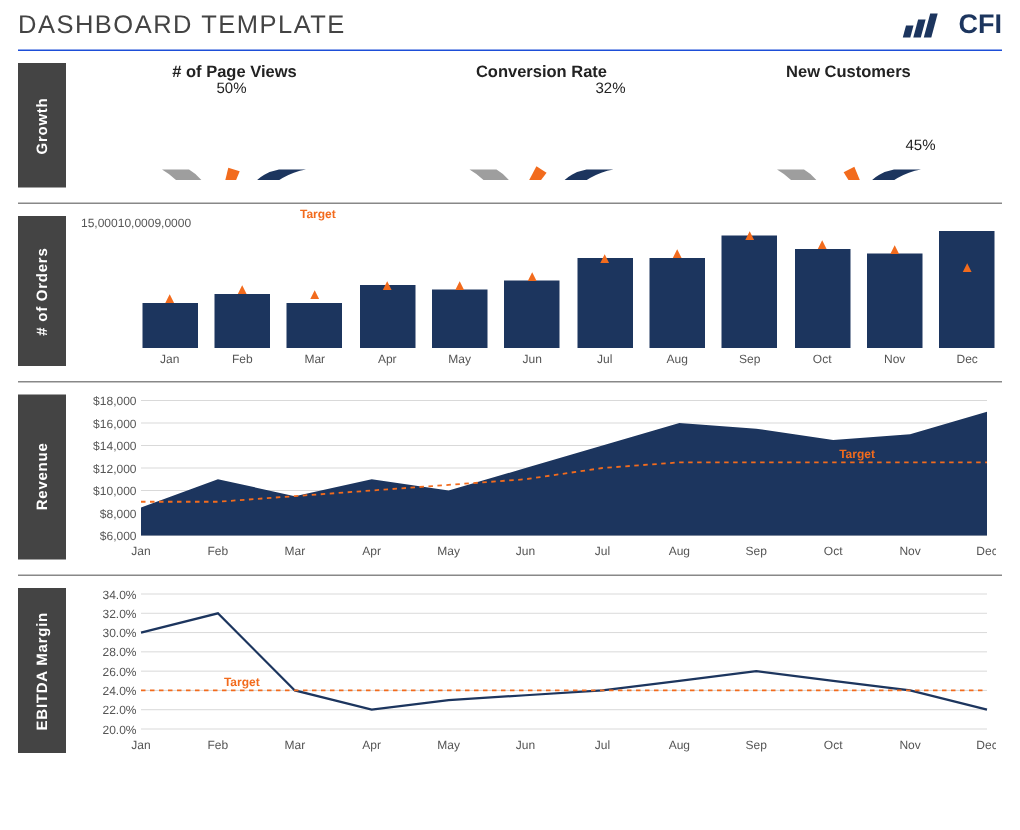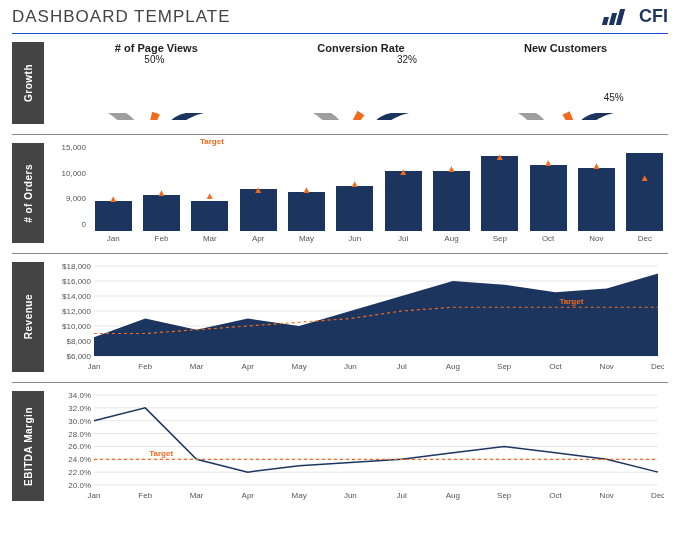--- a/index.html
+++ b/index.html
@@ -105,21 +105,21 @@
     position: relative;
   }
 
   
   .bar-wrap {
     display: flex;
   }
   .y-axis {
     width: 36px;
     display: flex;
-    flex-direction: column;
+    flex-direction: row;
     justify-content: space-between;
     text-align: right;
     font-size: 8px;
     color: #555;
     padding: 0 4px 14px 0;
   }
   .bar-plot {
     flex: 1;
     height: 100px;
     display: flex;

